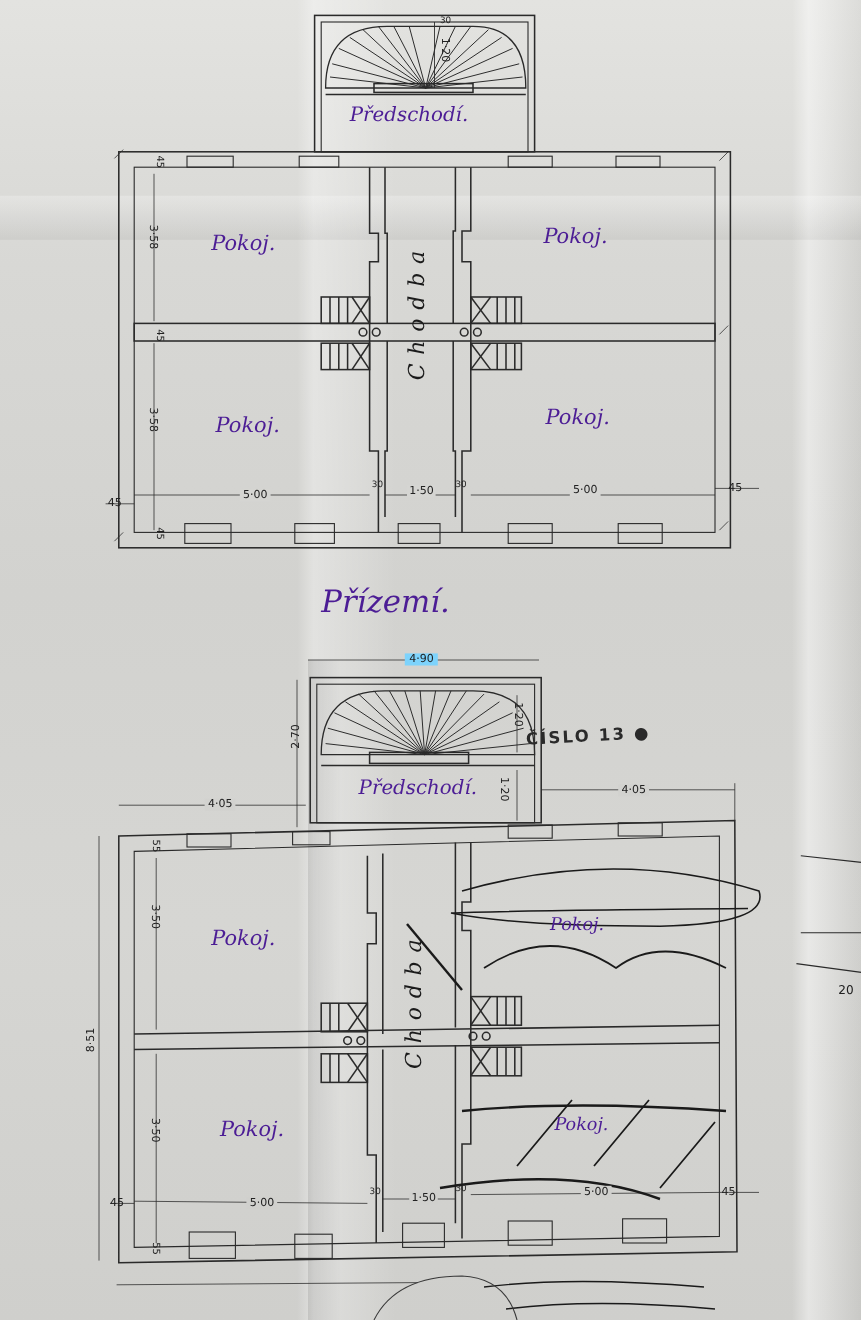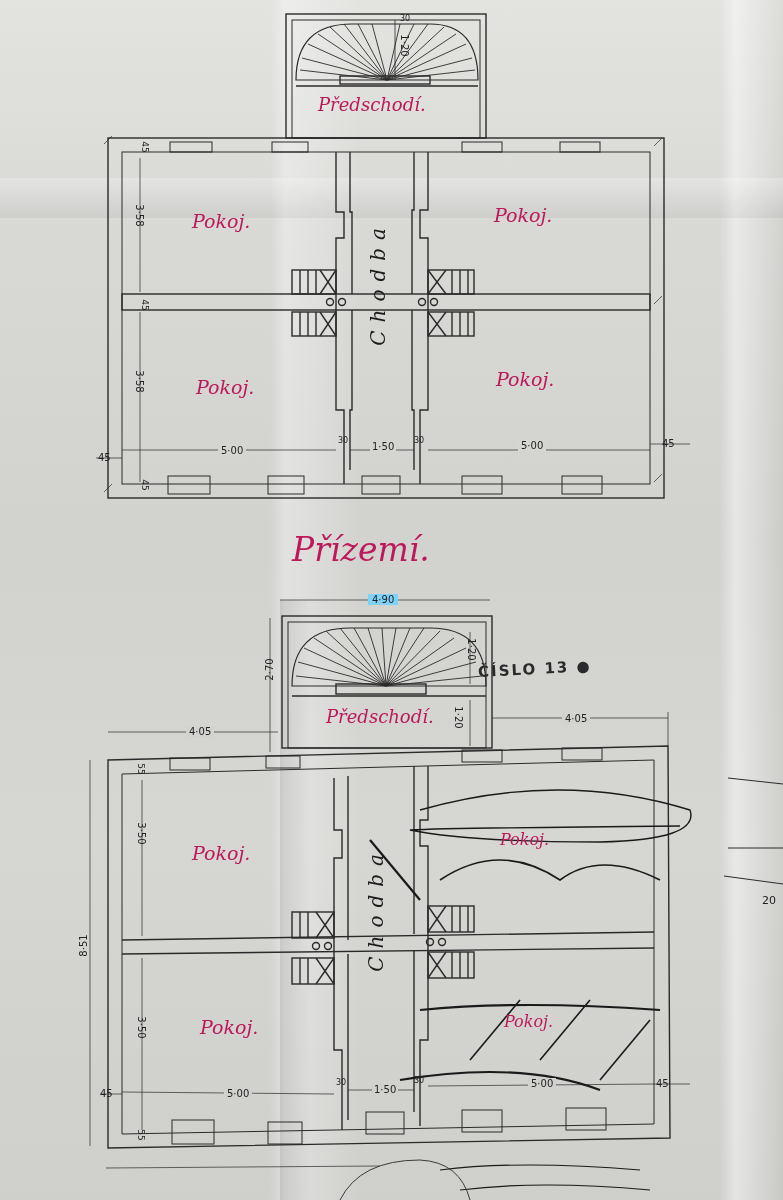--- a/index.html
+++ b/index.html
@@ -8,23 +8,23 @@
   .paper{position:absolute;inset:0;
     background:
       linear-gradient(90deg, rgba(0,0,0,0) 0px, rgba(0,0,0,0) 270px, rgba(255,255,255,0.35) 285px, rgba(255,255,255,0.15) 330px, rgba(0,0,0,0) 360px),
       linear-gradient(90deg, rgba(0,0,0,0) 0, rgba(0,0,0,0) 720px, rgba(255,255,255,0.45) 735px, rgba(0,0,0,0.03) 783px),
       linear-gradient(180deg, #e3e3e0 0%, #d8d8d5 20%, #d2d2cf 45%, #d6d6d3 70%, #cfcfcc 100%);}
   .fold-h{position:absolute;left:0;right:0;top:178px;height:40px;
     background:linear-gradient(180deg, rgba(255,255,255,0.25), rgba(0,0,0,0.05));}
   .shadow-band{position:absolute;left:280px;top:600px;width:30px;height:600px;
     background:linear-gradient(90deg, rgba(0,0,0,0.10), rgba(0,0,0,0));}
   svg.plan{position:absolute;left:0;top:0;width:783px;height:1200px;}
-  .lbl{position:absolute;font-family:"DejaVu Serif", serif;font-style:italic;color:#be185d;white-space:nowrap;}
+  .lbl{position:absolute;font-family:"DejaVu Serif", serif;font-style:italic;color:#4c1d95;white-space:nowrap;}
   .room{font-size:19px;}
-  .title{font-size:33px;}
+  .title{font-size:28px;}
   .dim{position:absolute;font-family:"DejaVu Sans", sans-serif;font-size:10px;color:#222;white-space:nowrap;background:transparent;}
   .vert{transform:rotate(-90deg);transform-origin:center;}
   .vert90{transform:rotate(90deg);transform-origin:center;}
   .corridor{position:absolute;font-family:"DejaVu Serif", serif;font-style:italic;font-size:20px;color:#1b1b1b;
     writing-mode:vertical-rl;transform:rotate(180deg);letter-spacing:8px;}
   .stamp{position:absolute;font-family:"DejaVu Sans", sans-serif;font-weight:bold;font-size:15px;color:#2a2a2a;letter-spacing:2px;transform:rotate(-3deg);}
   .margin-note{position:absolute;font-family:"DejaVu Sans", sans-serif;font-size:11px;color:#222;}
 </style>
 </head>
 <body>

